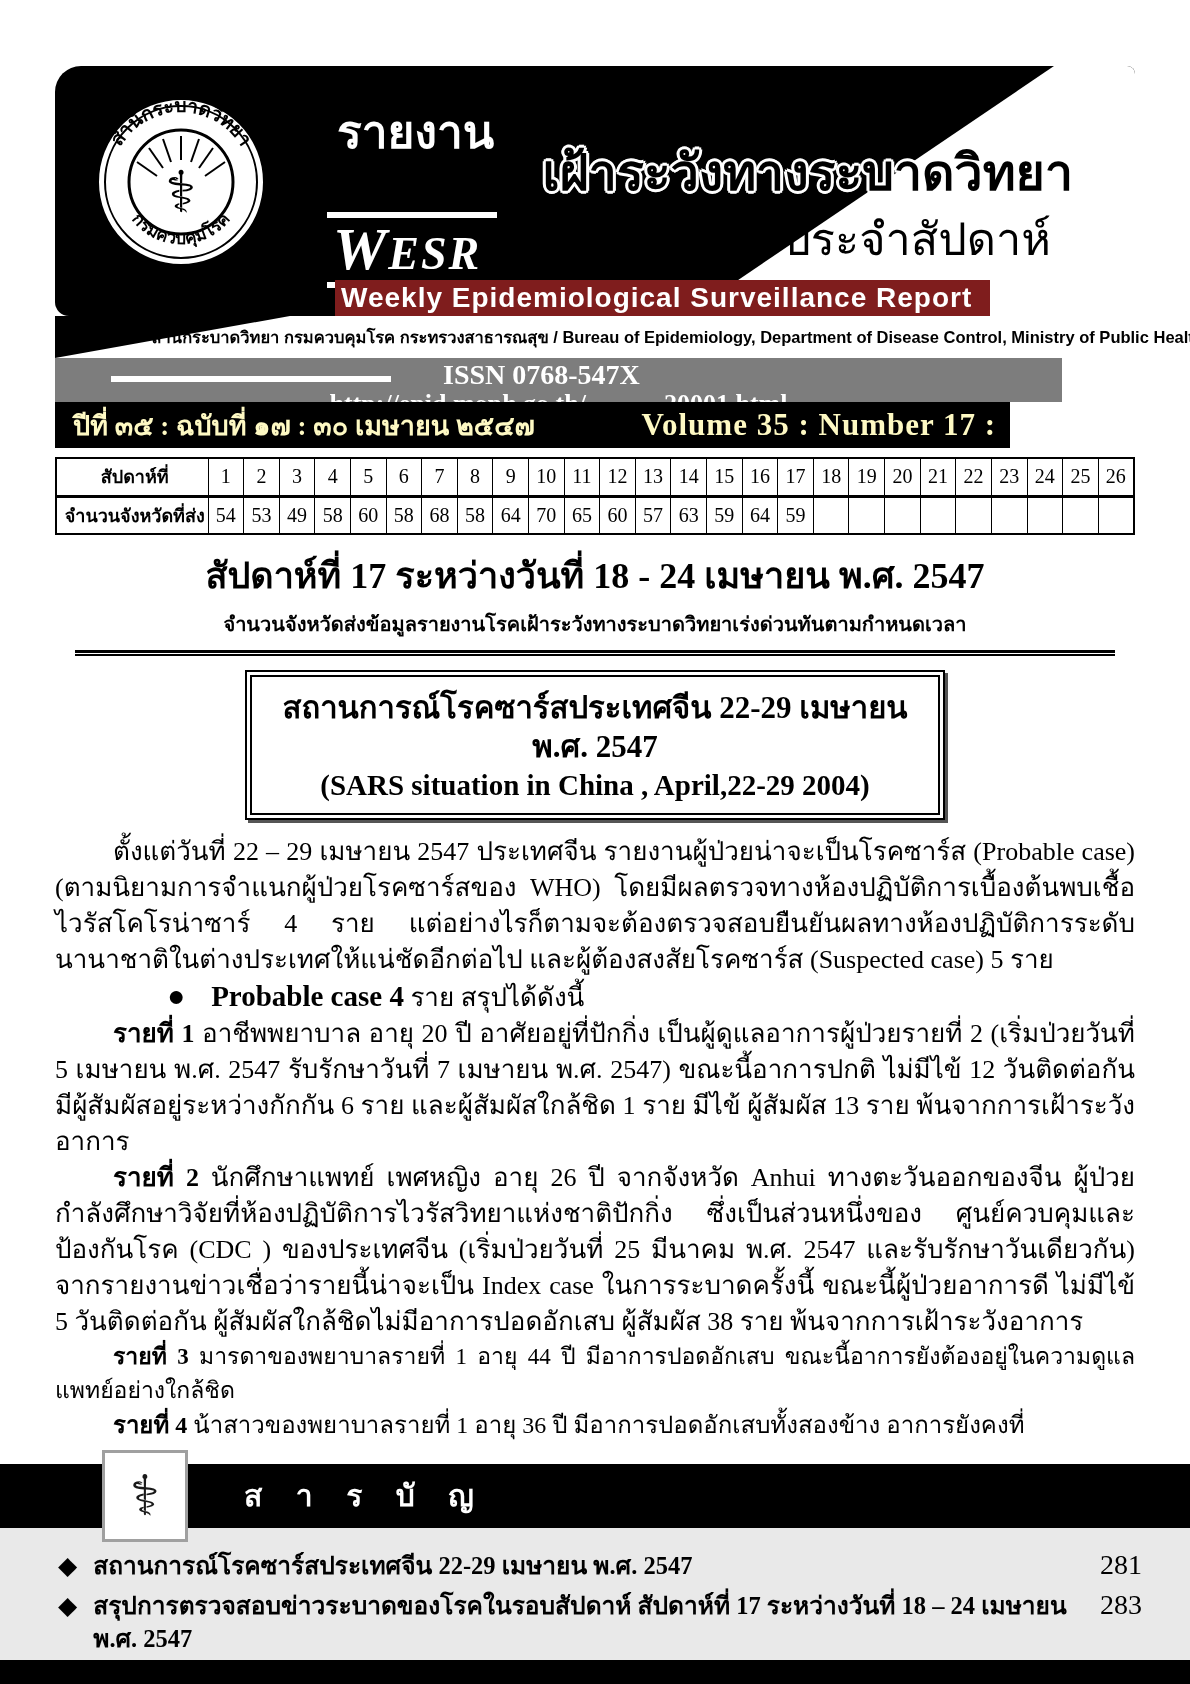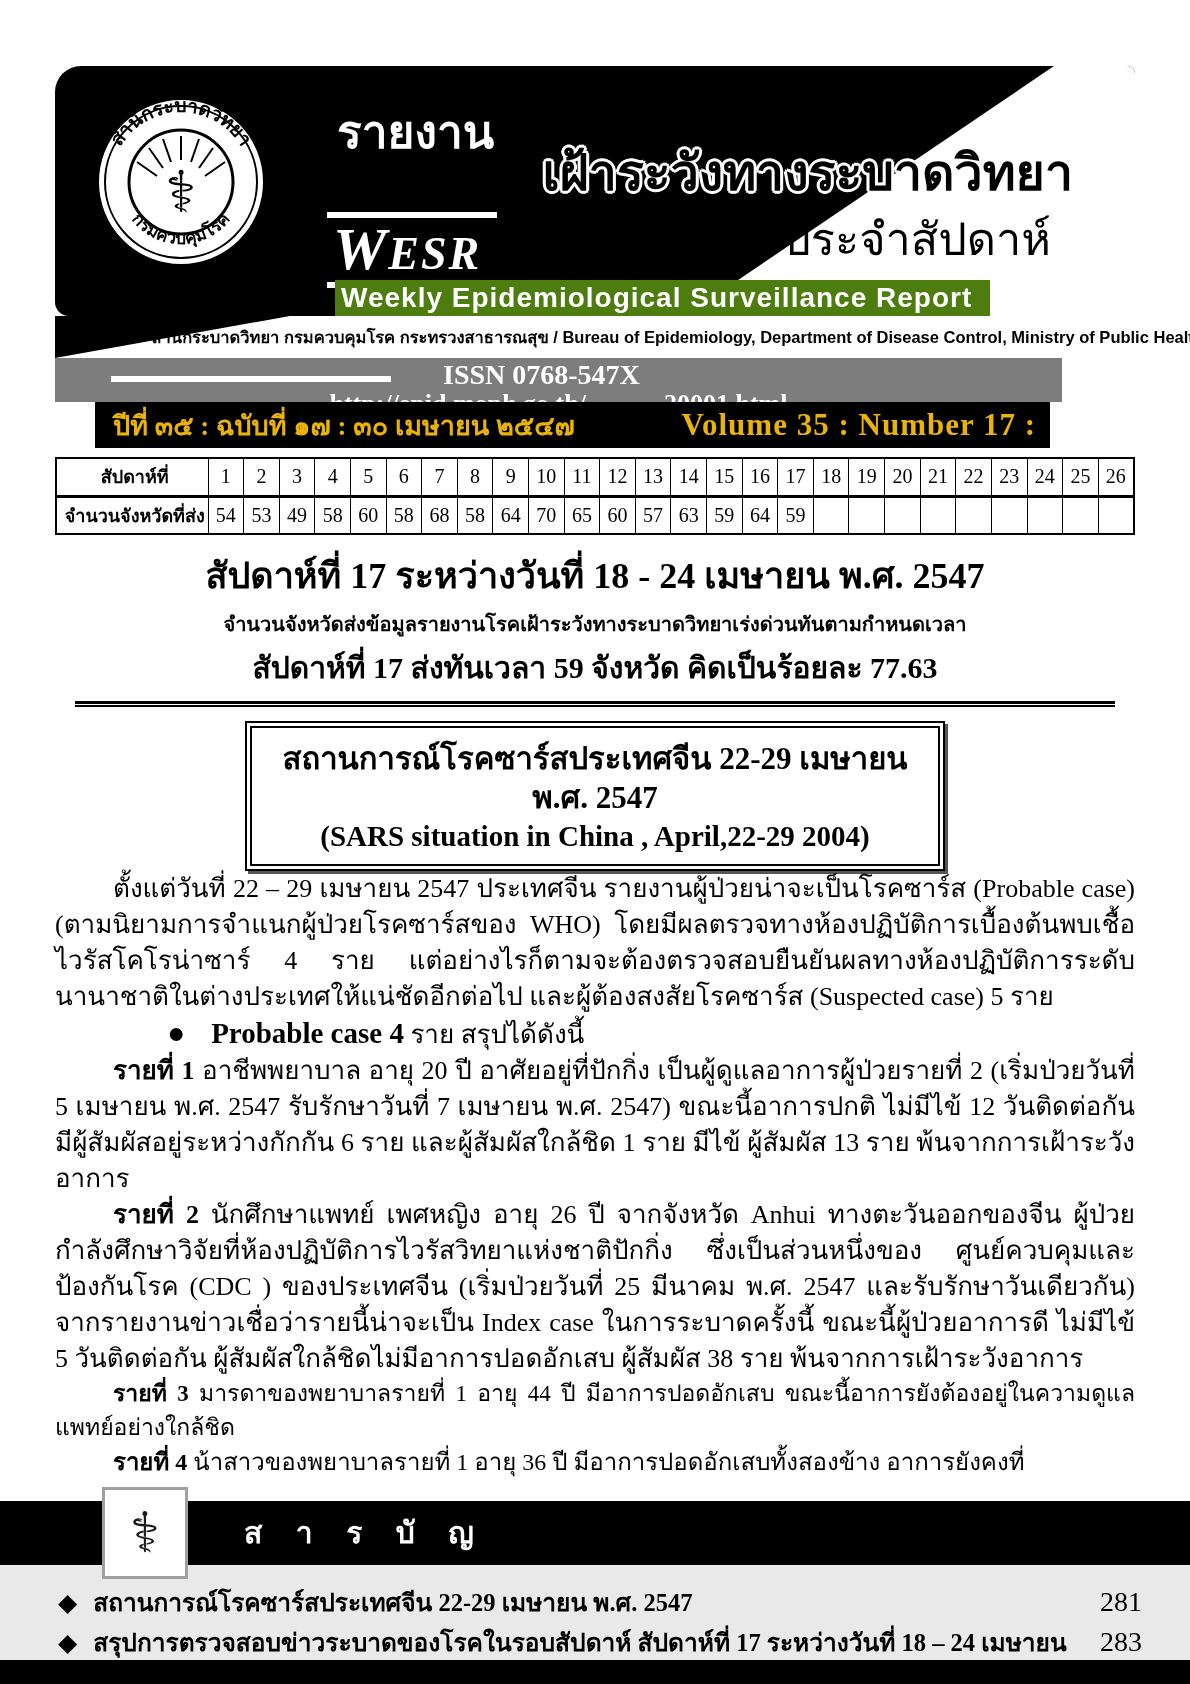--- a/index.html
+++ b/index.html
@@ -24,40 +24,40 @@
                text-shadow:-3px 0 #fff,3px 0 #fff,0 -3px #fff,0 3px #fff,
                            -2px -2px #fff,2px 2px #fff,-2px 2px #fff,2px -2px #fff; }
   .sub-title { position:absolute; right:84px; top:152px; font-weight:normal; font-size:45px;
                line-height:1; color:#000;text-align:center; }
   .wesr-box { position:absolute; left:272px; top:146px; border-top:6px solid #fff;
               border-bottom:6px solid #fff; padding:1px 16px 3px 6px; }
   .wesr-text { display:inline-block; color:#fff; font-style:italic; font-weight:bold;
                font-size:46px; line-height:1.0; letter-spacing:2px;
                font-family:"Liberation Serif","DejaVu Serif",serif; }
   .wesr-text::first-letter { font-size:60px; }
-  .weekly-strip { position:absolute; left:280px; top:214px; height:36px; background:#4d7c0f;
+  .weekly-strip { position:absolute; left:280px; top:214px; height:36px; background:#7f1d1d;
                   color:#fff; font-family:"Liberation Sans","DejaVu Sans",sans-serif;
                   font-weight:bold; font-size:28px; line-height:36px; padding:0 18px 0 6px;
                   letter-spacing:1px; white-space:nowrap; }
   .bureau-strip { position:relative; width:1080px; height:42px; background:#fff; }
   .bureau-strip .blk-tri { position:absolute; left:0; top:0; width:235px; height:42px;
                            background:#000; clip-path:polygon(0 0,100% 0,0 100%); }
   .bureau-text { position:absolute; left:170px; right:0; top:0; height:42px;
                  display:flex; align-items:center; justify-content:center;
                  font-family:"Liberation Sans","DejaVu Sans",sans-serif;
                  font-weight:bold; font-size:16.5px; white-space:nowrap; }
   .issn-bar { position:relative; width:1007px; height:44px; background:#7d7d7d; }
   .issn-rule { position:absolute; left:56px; top:18px; width:280px; height:6px; background:#fff; }
   .issn-text { position:absolute; left:388px; top:2px; color:#fff; font-weight:bold;
                font-size:28px; line-height:30px; }
   .url-clip { position:absolute; left:0; right:0; top:31px; height:13px; overflow:hidden;
               text-align:center; }
   .url-text { color:#fff; font-size:26px; font-weight:bold; line-height:30px; }
-  .volume-bar { width:955px; height:46px; background:#000; color:#eab308; display:flex;
-                align-items:center; justify-content:space-between; padding:0 14px 0 18px;margin-left:40px; }
+  .volume-bar { width:955px; height:46px; background:#000; color:#fef9c3; display:flex;
+                align-items:center; justify-content:space-between; padding:0 14px 0 18px; }
   .volume-thai { font-weight:bold; font-size:27px; }
   .volume-eng  { font-weight:bold; font-size:31px; letter-spacing:1px; }
 
   
   .weeks-table { margin-top:9px; width:1080px; border-collapse:collapse;
                  border:2px solid #000; table-layout:fixed; }
   .weeks-table td { border:1px solid #000; height:38px; text-align:center;
                     font-size:20px; overflow:hidden; }
   .weeks-table tr:first-child td { border-bottom:3px solid #000; }
   .weeks-table td.rowhead { width:152px; text-align:center; padding-left:5px;
@@ -71,21 +71,21 @@
                  border-top:3px solid #000; border-bottom:2px solid #000; }
 
   
   .sars-outer { margin:14px auto 0 auto; width:700px; border:2px solid #000; padding:3px;
                 background:#fff; box-shadow:3px 3px 0 #555; }
   .sars-inner { border:2px solid #000; padding:12px 8px 10px 8px; text-align:center; }
   .sars-l1 { font-weight:bold; font-size:31px; line-height:1.25; }
   .sars-l2 { font-weight:bold; font-size:29px; line-height:1.25; }
 
   
-  .article { font-size:26px; line-height:36px; text-align:justify; }
+  .article { margin-top:14px; font-size:26px; line-height:36px; text-align:justify; }
   .article p { text-indent:58px; }
   .bullet-line { display:flex; align-items:baseline; margin-left:112px; }
   .bullet-dot { font-size:30px; margin-right:26px; }
   .bullet-bold { font-weight:bold; font-size:29px; }
   .blabel { font-weight:bold; }
   .small-case { font-size:23px; line-height:34px; text-indent:60px; }
   .small-case2 { font-size:24px; line-height:34px; text-indent:74px; }
 
   
   .toc-bar { margin-top:22px; width:1190px; height:64px; background:#000;
@@ -230,21 +230,20 @@
             <td></td>
             <td></td>
             <td></td>
             <td></td>
           </tr>
     </tbody>
       </table>
 
     <div class="sum1">สัปดาห์ที่ 17  ระหว่างวันที่ 18 - 24 เมษายน พ.ศ. 2547</div>
     <div class="sum2">จำนวนจังหวัดส่งข้อมูลรายงานโรคเฝ้าระวังทางระบาดวิทยาเร่งด่วนทันตามกำหนดเวลา</div>
-    <div class="sum3">สัปดาห์ที่ 17  ส่งทันเวลา 59  จังหวัด   คิดเป็นร้อยละ 77.63</div>
     <div class="rule-double"></div>
 
     <div class="sars-outer">
       <div class="sars-inner">
         <div class="sars-l1">สถานการณ์โรคซาร์สประเทศจีน 22-29 เมษายน พ.ศ. 2547</div>
         <div class="sars-l2">(SARS situation in China , April,22-29 2004)</div>
       </div>
     </div>
 
     <div class="article">

